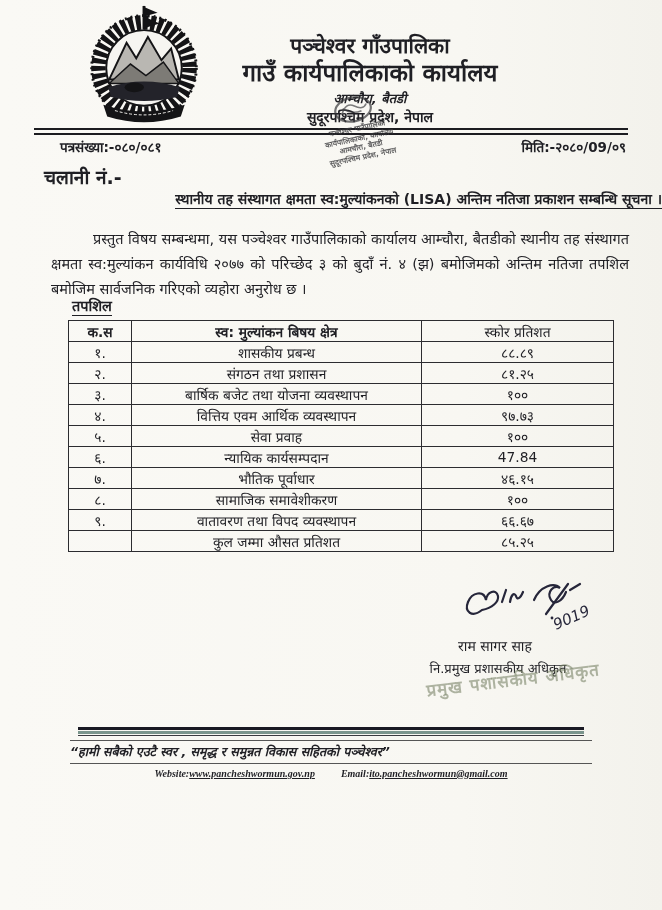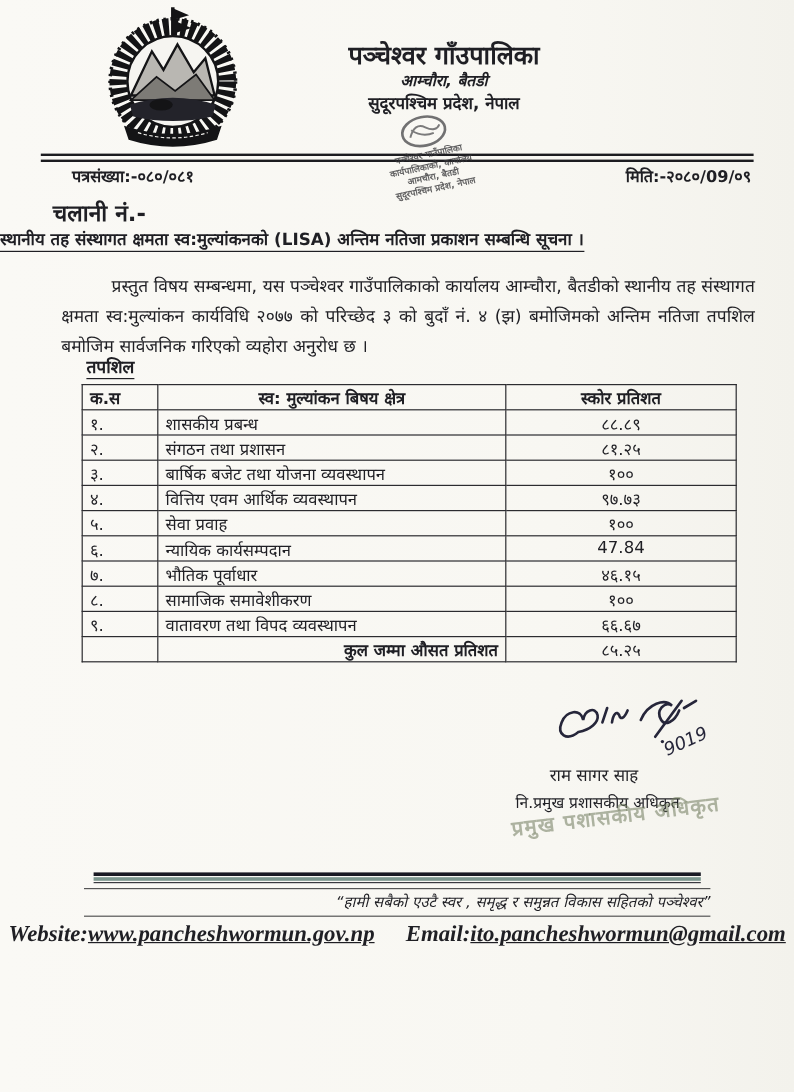--- a/index.html
+++ b/index.html
@@ -36,69 +36,69 @@
     border-top:2.5px solid #1c1c20;border-bottom:2.5px solid #1c1c20;
   }
 
   
   .meta-left{position:absolute;left:60px;top:138px;font-size:13.5px;font-weight:600;}
   .meta-right{position:absolute;right:36px;top:138px;font-size:13.5px;font-weight:600;}
   .chalani{position:absolute;left:44px;top:164px;font-size:19px;font-weight:600;}
 
   
   .subject{
-    position:absolute;left:0;top:189px;width:662px;text-align:left;
+    position:absolute;left:0;top:189px;width:662px;text-align:right;
     font-size:14px;font-weight:bold;
   }
   .subject span{border-bottom:1.6px solid #1f1f24;padding-bottom:1px;}
   .body-para{
     position:absolute;left:51px;top:227px;width:578px;
     font-size:14.5px;line-height:25px;text-align:justify;text-indent:42px;
   }
   .tapsil{
     position:absolute;left:72px;top:295px;font-size:14.5px;font-weight:600;
     border-bottom:1.6px solid #1f1f24;padding-bottom:0px;
   }
 
   
   table.results{
     position:absolute;left:68px;top:320px;width:530px;
     border-collapse:collapse;font-size:13.8px;table-layout:fixed;
   }
   table.results th,table.results td{
     border:1.4px solid #2c2c30;padding:0px 6px;height:20px;
-    overflow:hidden;white-space:nowrap;
+    overflow:hidden;white-space:nowrap;text-align:center;
   }
   th.c-sn{width:50px;text-align:left;font-weight:bold;}
   th.c-subj{width:277px;text-align:center;font-weight:bold;}
-  th.c-score{width:179px;text-align:center;font-weight:bold;}
+  th.c-score{width:179px;text-align:center;font-weight:normal;}
   td.c-sn{text-align:left;padding-left:8px;}
   td.c-subj{text-align:left;}
   td.c-score{text-align:center;}
-  td.c-total-label{text-align:right;font-weight:bold;padding-right:8px;margin-top:38px;}
+  td.c-total-label{text-align:right;font-weight:normal;padding-right:8px;margin-top:38px;}
 
   
   .sig-scribble{position:absolute;left:448px;top:578px;}
   .sig-name{position:absolute;left:420px;top:636px;width:150px;text-align:center;font-size:14px;}
   .sig-title{position:absolute;left:398px;top:659px;width:200px;text-align:center;font-size:13px;}
   .officer-stamp{
     position:absolute;left:388px;top:668px;width:250px;text-align:center;
     transform:rotate(-7deg);
     font-size:17px;font-weight:bold;letter-spacing:1px;
     color:rgba(112,122,92,.55);white-space:nowrap;z-index:1;
   }
 
   
   .footer{position:absolute;left:0;top:727px;width:662px;}
   .f-bar1{margin:0 78px;height:3px;background:#191923;}
   .f-bar2{margin:1px 78px 0;height:2.5px;background:#7b958d;}
   .f-bar3{margin:1px 78px 0;height:1px;background:#3a3a40;}
   .f-slogan-wrap{margin:4px 70px 0;border-top:1px solid #555;border-bottom:1px solid #555;padding:2px 0 3px;}
-  .f-slogan{text-align:right;font-size:12.5px;font-weight:normal;font-style:italic;}
-  .f-links{margin-top:4px;text-align:center;font-family:"Liberation Serif",serif;font-size:19px;font-weight:bold;font-style:italic;}
+  .f-slogan{text-align:left;font-size:12.5px;font-weight:bold;font-style:italic;}
+  .f-links{margin-top:4px;text-align:center;font-family:"Liberation Serif",serif;font-size:10px;font-weight:bold;font-style:italic;}
   .f-links .lnk{text-decoration:underline;}
   .f-links .gap{display:inline-block;width:26px;}
 </style>
 </head>
 <body>
 
 <div class="page">
 
   <svg class="logo" viewBox="0 0 140 128" xmlns="http://www.w3.org/2000/svg">
 
@@ -116,20 +116,21 @@
 
     <path d="M33 86 Q70 74 107 86 L104 96 Q70 104 36 96 Z" fill="#23232a"></path>
     <ellipse cx="60" cy="86" rx="10" ry="5" fill="#141416"></ellipse>
 
     <path d="M28 104 Q70 118 112 104 L108 116 Q70 128 32 116 Z" fill="#141416"></path>
     <path d="M40 110 Q70 119 100 110" fill="none" stroke="#f6f5f1" stroke-width="1" stroke-dasharray="3 2"></path>
   </svg>
 
   <div class="header-text">
     <div class="ht-muni">पञ्चेश्वर गाँउपालिका</div>
+    <div class="ht-office">गाउँ कार्यपालिकाको कार्यालय</div>
     <div class="ht-addr">आम्चौरा, बैतडी</div>
     <div class="ht-prov">सुदूरपश्चिम प्रदेश, नेपाल</div>
   </div>
 
   <div class="center-stamp">
     <svg class="scribble" width="44" height="30" viewBox="0 0 44 30">
       <ellipse cx="22" cy="15" rx="18" ry="12" fill="none" stroke="rgba(55,55,58,.7)" stroke-width="2.2"></ellipse>
       <path d="M10 18 Q16 6 24 12 T36 12 M12 12 Q20 20 30 18" fill="none" stroke="rgba(55,55,58,.65)" stroke-width="1.6"></path>
     </svg>
     <div class="st-line">पञ्चेश्वर गाउँपालिका</div>

